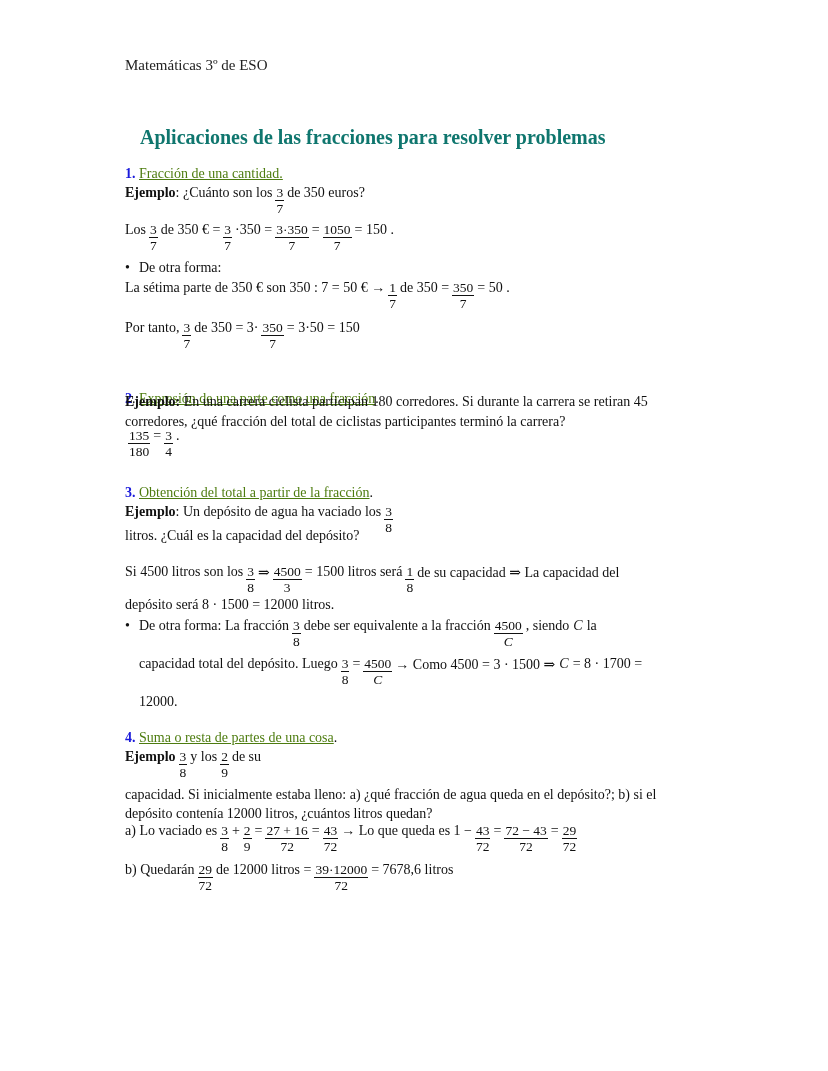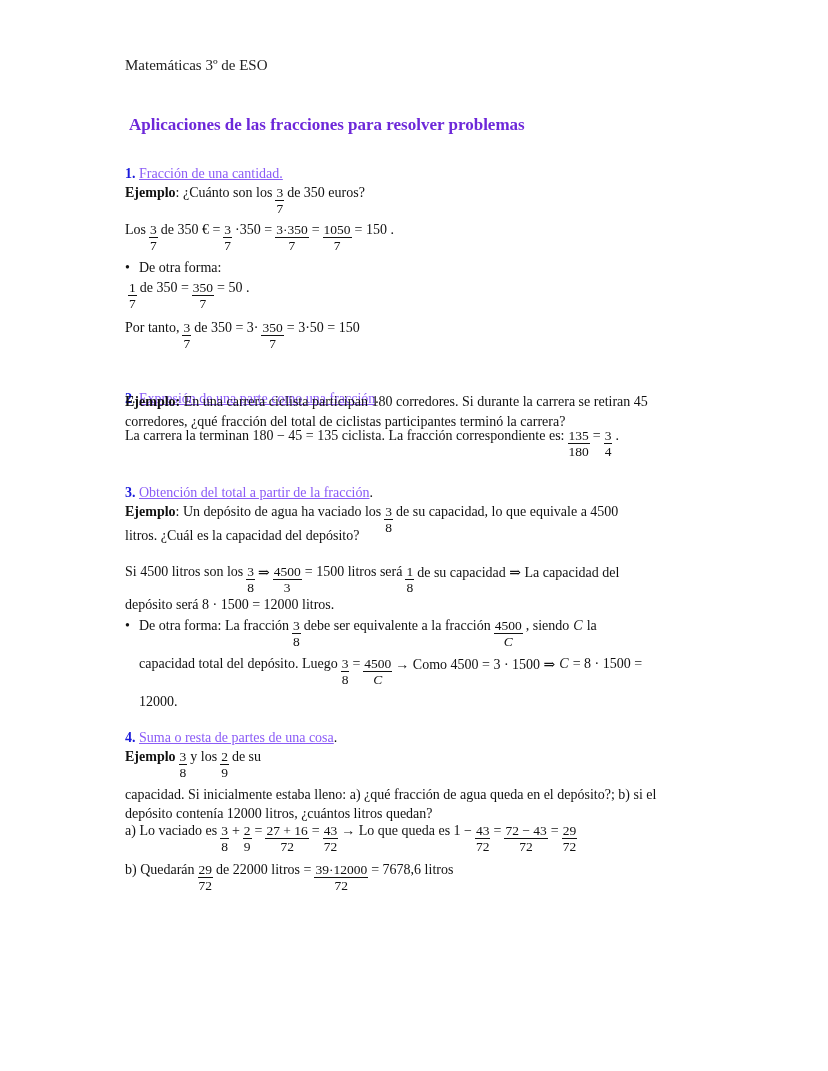--- a/index.html
+++ b/index.html
@@ -7,26 +7,26 @@
     width: 828px; height: 1071px; position: relative; overflow: hidden;
     font-family: "Liberation Serif", "DejaVu Serif", serif;
     color: #111111;
   }
   .page-header {
     position: absolute; left: 125px; top: 57px;
     font-size: 15px; color: #222;
   }
   .doc-title {
     position: absolute; left: 125px; top: 111px;
-    font-size: 17px; font-weight: bold; color: #6d28d9;
-    margin: 4px;
+    font-size: 20px; font-weight: bold; color: #0f766e;
+    margin: 15px;
   }
   .block { position: absolute; left: 125px; width: 580px; font-size: 14px; line-height: 18px; }
   .sec-h { font-weight: bold; color: #1a1adb; }
-  .sec-h .lnk { font-weight: normal; color: #8b5cf6; text-decoration: underline; }
+  .sec-h .lnk { font-weight: normal; color: #4d7c0f; text-decoration: underline; }
   .sec-h .dot { font-weight: normal; color: #111; }
   .line { position: absolute; left: 125px; font-size: 14px; white-space: nowrap; display: flex; align-items: flex-start; }
   .b { font-weight: bold; }
   .frac {
     display: inline-flex; flex-direction: column; align-items: center;
     vertical-align: middle; margin: 0 3px; line-height: 15px; font-size: 13.5px;
   }
   .frac .num { border-bottom: 1px solid #111; padding: 0 1px; }
   .frac .den { padding: 0 1px; }
   .i { font-style: italic; }
@@ -72,20 +72,21 @@
       <span class="num">1050</span>
       <span class="den">7</span>
     </span>
   <span>= 150 .</span>
 </div>
 <div class="line" style="top:260px;">
   <span class="bullet">•</span>
     <span>De otra forma:</span>
 </div>
 <div class="line" style="top:280px;">
+  <span>La sétima parte de 350 € son 350 : 7 = 50 € →</span>
   <span class="frac">
       <span class="num">1</span>
       <span class="den">7</span>
     </span>
   <span>de 350 =</span>
   <span class="frac">
       <span class="num">350</span>
       <span class="den">7</span>
     </span>
   <span>= 50 .</span>
@@ -104,21 +105,20 @@
   <span>= 3·50 = 150</span>
 </div>
 
 <div class="block" style="top:374px;margin-top:16px;">
   <span class="sec-h"><span>2</span><span class="dot">. </span><span class="lnk">Expresión de una parte como una fracción</span><span class="dot">.</span></span>
 </div>
 <div class="block" style="top:392px; line-height:20px;">
   <span class="b">Ejemplo:</span><span> En una carrera ciclista participan 180 corredores. Si durante la carrera se retiran 45 corredores, ¿qué fracción del total de ciclistas participantes terminó la carrera?</span>
 </div>
 <div class="line" style="top:428px;">
-  <span>La carrera la terminan 180 − 45 = 135 ciclista. La fracción correspondiente es:</span>
   <span class="frac">
       <span class="num">135</span>
       <span class="den">180</span>
     </span>
   <span>=</span>
   <span class="frac">
       <span class="num">3</span>
       <span class="den">4</span>
     </span>
   <span>.</span>
@@ -127,21 +127,20 @@
 <div class="block" style="top:484px;">
   <span class="sec-h"><span>3.</span> <span class="lnk">Obtención del total a partir de la fracción</span><span class="dot">.</span></span>
 </div>
 <div class="line" style="top:504px;">
   <span class="b">Ejemplo</span>
     <span>: Un depósito de agua ha vaciado los</span>
   <span class="frac">
       <span class="num">3</span>
       <span class="den">8</span>
     </span>
-  <span>de su capacidad, lo que equivale a 4500</span>
 </div>
 <div class="line" style="top:528px;">litros. ¿Cuál es la capacidad del depósito?</div>
 <div class="line" style="top:564px;">
   <span>Si 4500 litros son los</span>
   <span class="frac">
       <span class="num">3</span>
       <span class="den">8</span>
     </span>
   <span>⇒</span>
   <span class="frac">
@@ -182,21 +181,21 @@
     </span>
   <span>=</span>
   <span class="frac">
       <span class="num">4500</span>
       <span class="den i">C</span>
     </span>
   <span>→ Como 4500 = 3 · 1500 ⇒</span>
     <span class="sp"></span>
     <span class="i">C</span>
     <span class="sp"></span>
-    <span>= 8 · 1500 =</span>
+    <span>= 8 · 1700 =</span>
 </div>
 <div class="line" style="top:694px; left:139px;">12000.</div>
 
 <div class="block" style="top:729px;">
   <span class="sec-h"><span>4.</span> <span class="lnk">Suma o resta de partes de una cosa</span><span class="dot">.</span></span>
 </div>
 <div class="line" style="top:749px;">
   <span class="b">Ejemplo</span>
   <span class="frac">
       <span class="num">3</span>
@@ -246,19 +245,19 @@
       <span class="num">29</span>
       <span class="den">72</span>
     </span>
 </div>
 <div class="line" style="top:862px;">
   <span>b) Quedarán</span>
   <span class="frac">
       <span class="num">29</span>
       <span class="den">72</span>
     </span>
-  <span>de 22000 litros =</span>
+  <span>de 12000 litros =</span>
   <span class="frac">
       <span class="num">39·12000</span>
       <span class="den">72</span>
     </span>
   <span>= 7678,6  litros</span>
 </div>
 
 </body></html>

